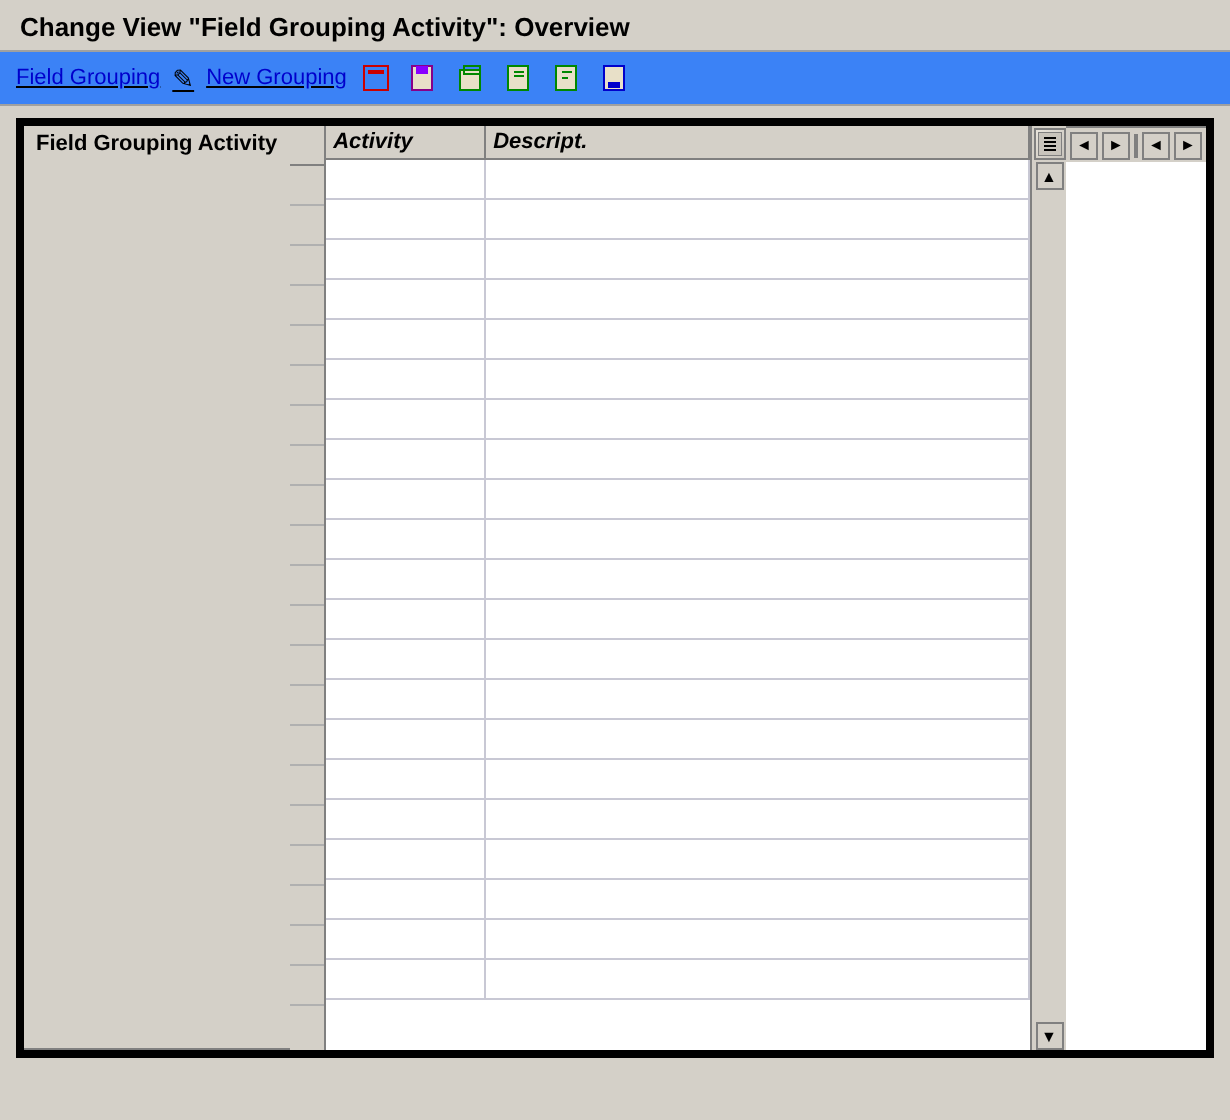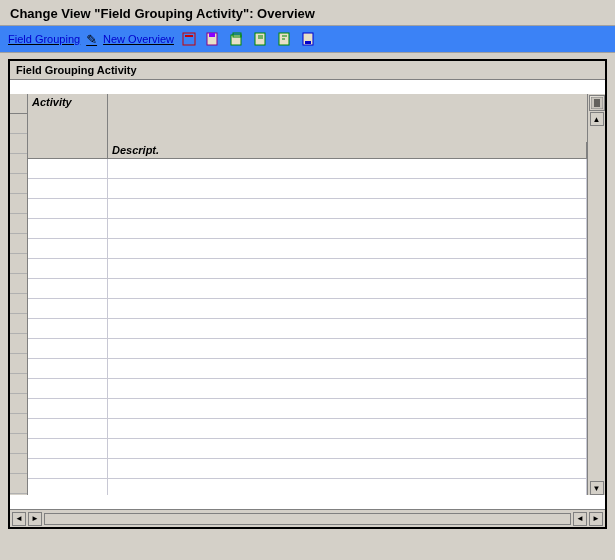--- a/index.html
+++ b/index.html
@@ -51,26 +51,25 @@
     }
 
     
     .main-area {
       margin: 6px 8px;
       background: #d4d0c8;
       height: calc(560px - 90px);
     }
 
     .panel {
-      border: 2px solid #000000;
+      border: 4px solid #000000;
       background: #ffffff;
       height: 100%;
       display: flex;
-      flex-direction: column;
-      gap: 14px;
+      flex-direction: row;
     }
 
     .panel-title {
       background: #d4d0c8;
       padding: 3px 6px;
       font-size: 11px;
       font-weight: bold;
       color: #000;
       border-bottom: 1px solid #808080;
     }
@@ -113,21 +112,21 @@
 
     .col-header {
       padding: 2px 4px;
       font-size: 11px;
       font-weight: bold;
       color: #000;
       border-right: 1px solid #808080;
       font-style: italic;
     }
     .col-activity { width: 80px; }
-    .col-descript { flex: 1; margin-top: 48px; }
+    .col-descript { flex: 1; }
 
     .table-body {
       flex: 1;
       overflow: hidden;
     }
 
     .table-row {
       display: flex;
       height: 20px;
       border-bottom: 1px solid #c8c8d4;
@@ -217,21 +216,21 @@
 
 <div class="title-bar">
   <span>Change View "Field Grouping Activity": Overview</span>
 </div>
 
 <div class="toolbar">
   <a href="#" class="toolbar-label">Field Grouping</a>
 
   <span style="font-size:13px;">✎</span>
 
-  <a href="#" class="toolbar-label">New Overview</a>
+  <a href="#" class="toolbar-label">New Grouping</a>
 
   <div class="tb-icon">
     <svg width="14" height="14" viewBox="0 0 14 14">
       <rect x="1" y="1" width="12" height="12" fill="none" stroke="#c00" stroke-width="1"></rect>
       <rect x="3" y="3" width="8" height="2" fill="#c00"></rect>
     </svg>
   </div>
   <div class="tb-icon">
     <svg width="14" height="14" viewBox="0 0 14 14">
       <rect x="1" y="1" width="10" height="12" fill="#e8e0c8" stroke="#808" stroke-width="1"></rect>

